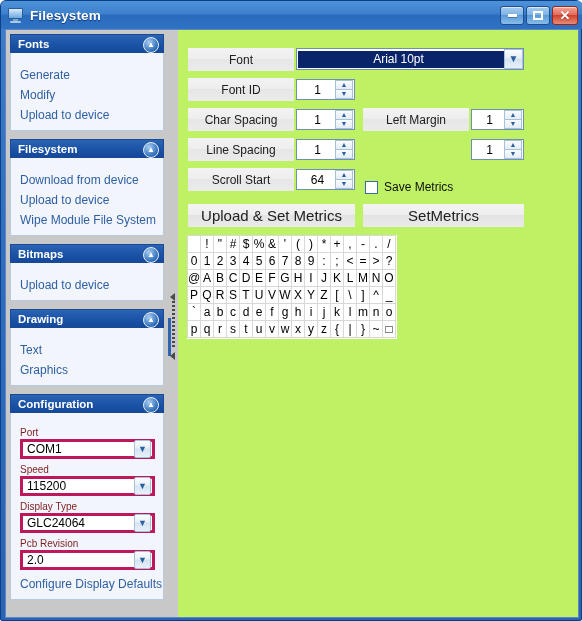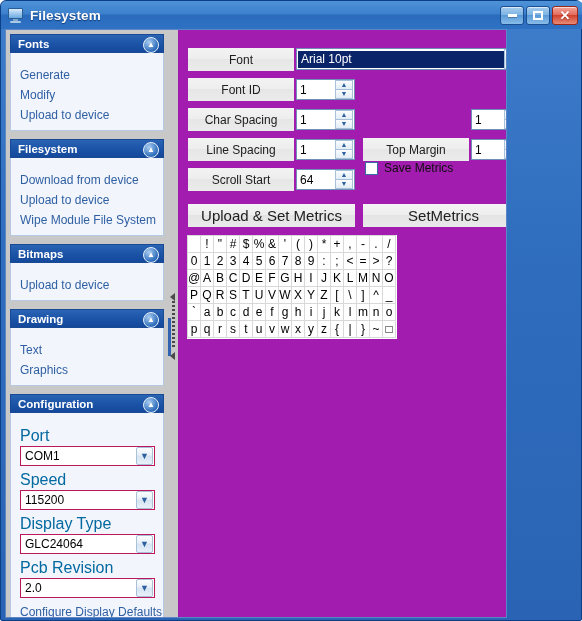--- a/index.html
+++ b/index.html
@@ -69,21 +69,21 @@
     background: linear-gradient(to bottom, #f3a69a 0%, #e2695a 48%, #d0432f 50%, #e88b77 100%);
     border-color: #9c2616;
   }
   .wb .glyph-min { width: 9px; height: 3px; background: #ffffff; box-shadow: 0 1px 0 rgba(0,0,0,.25); }
   .wb .glyph-max { width: 10px; height: 9px; border: 2px solid #ffffff; box-sizing: border-box; }
   .wb .glyph-close { color: #ffffff; font-size: 13px; font-weight: bold; line-height: 11px; text-shadow: 0 1px 1px rgba(90,10,0,.5); }
 
   
   .client {
     position: absolute; left: 4px; top: 28px;
-    width: 502px; height: 589px;
+    width: 574px; height: 589px;
     box-sizing: border-box;
     background: #ececec;
     border: 1px solid #5c87c4;
     overflow: hidden;
   }
 
   
   .nav {
     position: absolute; left: 0; top: 0;
     width: 162px; height: 587px;
@@ -122,29 +122,29 @@
   .navlink {
     display: block;
     color: #2e5fa3;
     font-size: 12px;
     padding: 3px 0 3px 9px;
     text-decoration: none;
     white-space: nowrap;
   }
 
   .cfg-label {
-    color: #0369a1; font-size: 16px;
+    color: #7f1d1d; font-size: 10px;
     padding: 2px 0 1px 9px;
   }
   .cfg-combo-wrap { padding: 0 8px 3px 9px; }
   .combo {
     position: relative;
     height: 20px;
     background: #ffffff;
-    border: 1px solid #be185d;
+    border: 3px solid #be185d;
     box-sizing: border-box;
     display: flex; align-items: center;
   }
   .combo .val {
     font-size: 12px; color: #000000;
     padding-left: 4px;
     flex: 1 1 auto;
     white-space: nowrap; overflow: hidden;
   }
   .combo .arrow {
@@ -182,22 +182,23 @@
   .splitter .blue {
     position: absolute; left: 0px; top: 288px;
     width: 3px; height: 38px;
     background: #2f62b0;
   }
 
   
   .main {
     position: absolute; left: 172px; top: 0;
     width: 400px; height: 587px;
-    background: #a21caf;
-    box-sizing: border-box;
+    background: #bef264;
+    box-sizing: border-box;
+    text-align: center;
   }
   .lbl-btn {
     background: linear-gradient(to bottom, #f3f3f3 0%, #ededed 48%, #e6e6e6 50%, #ebebeb 100%);
     border: none;
     color: #202020;
     font-size: 12px;
     display: flex; align-items: center; justify-content: center;
     box-sizing: border-box;
     height: 23px;
   }
@@ -442,54 +443,54 @@
       </div>
 
       <div class="lbl-btn" style="left:10px; top:78px; width:106px; position:absolute;">Char Spacing</div>
       <div class="spin" style="left:118px; top:79px; width:59px;">
         <span class="val">1</span>
         <span class="btns">
           <span class="sb">▲</span>
           <span class="sb">▼</span>
         </span>
       </div>
+      <div class="lbl-btn" style="left:185px; top:78px; width:106px; position:absolute;">Left Margin</div>
       <div class="spin" style="left:293px; top:79px; width:53px;">
         <span class="val">1</span>
         <span class="btns">
           <span class="sb">▲</span>
           <span class="sb">▼</span>
         </span>
       </div>
 
       <div class="lbl-btn" style="left:10px; top:108px; width:106px; position:absolute;">Line Spacing</div>
       <div class="spin" style="left:118px; top:109px; width:59px;">
         <span class="val">1</span>
         <span class="btns">
           <span class="sb">▲</span>
           <span class="sb">▼</span>
         </span>
       </div>
-      <div class="lbl-btn" style="left:185px; top:108px; width:106px; position:absolute;">Top Margin</div>
       <div class="spin" style="left:293px; top:109px; width:53px;">
         <span class="val">1</span>
         <span class="btns">
           <span class="sb">▲</span>
           <span class="sb">▼</span>
         </span>
       </div>
 
       <div class="lbl-btn" style="left:10px; top:138px; width:106px; position:absolute;">Scroll Start</div>
       <div class="spin" style="left:118px; top:139px; width:59px;">
         <span class="val">64</span>
         <span class="btns">
           <span class="sb">▲</span>
           <span class="sb">▼</span>
         </span>
       </div>
-      <div class="chk" style="left:187px; top:131px;">
+      <div class="chk" style="left:187px; top:150px;">
         <span class="box"></span>
         <span class="txt">Save Metrics</span>
       </div>
 
       <div class="push-btn" style="left:10px; top:174px; width:167px; position:absolute;">Upload &amp; Set Metrics</div>
       <div class="push-btn" style="left:185px; top:174px; width:161px; position:absolute;">SetMetrics</div>
 
       <div class="charmap" id="charmap" style="left: 9px; top: 205px; grid-template-columns: repeat(16, 13px);">
           <div class="cell"> </div>
           <div class="cell">!</div>

